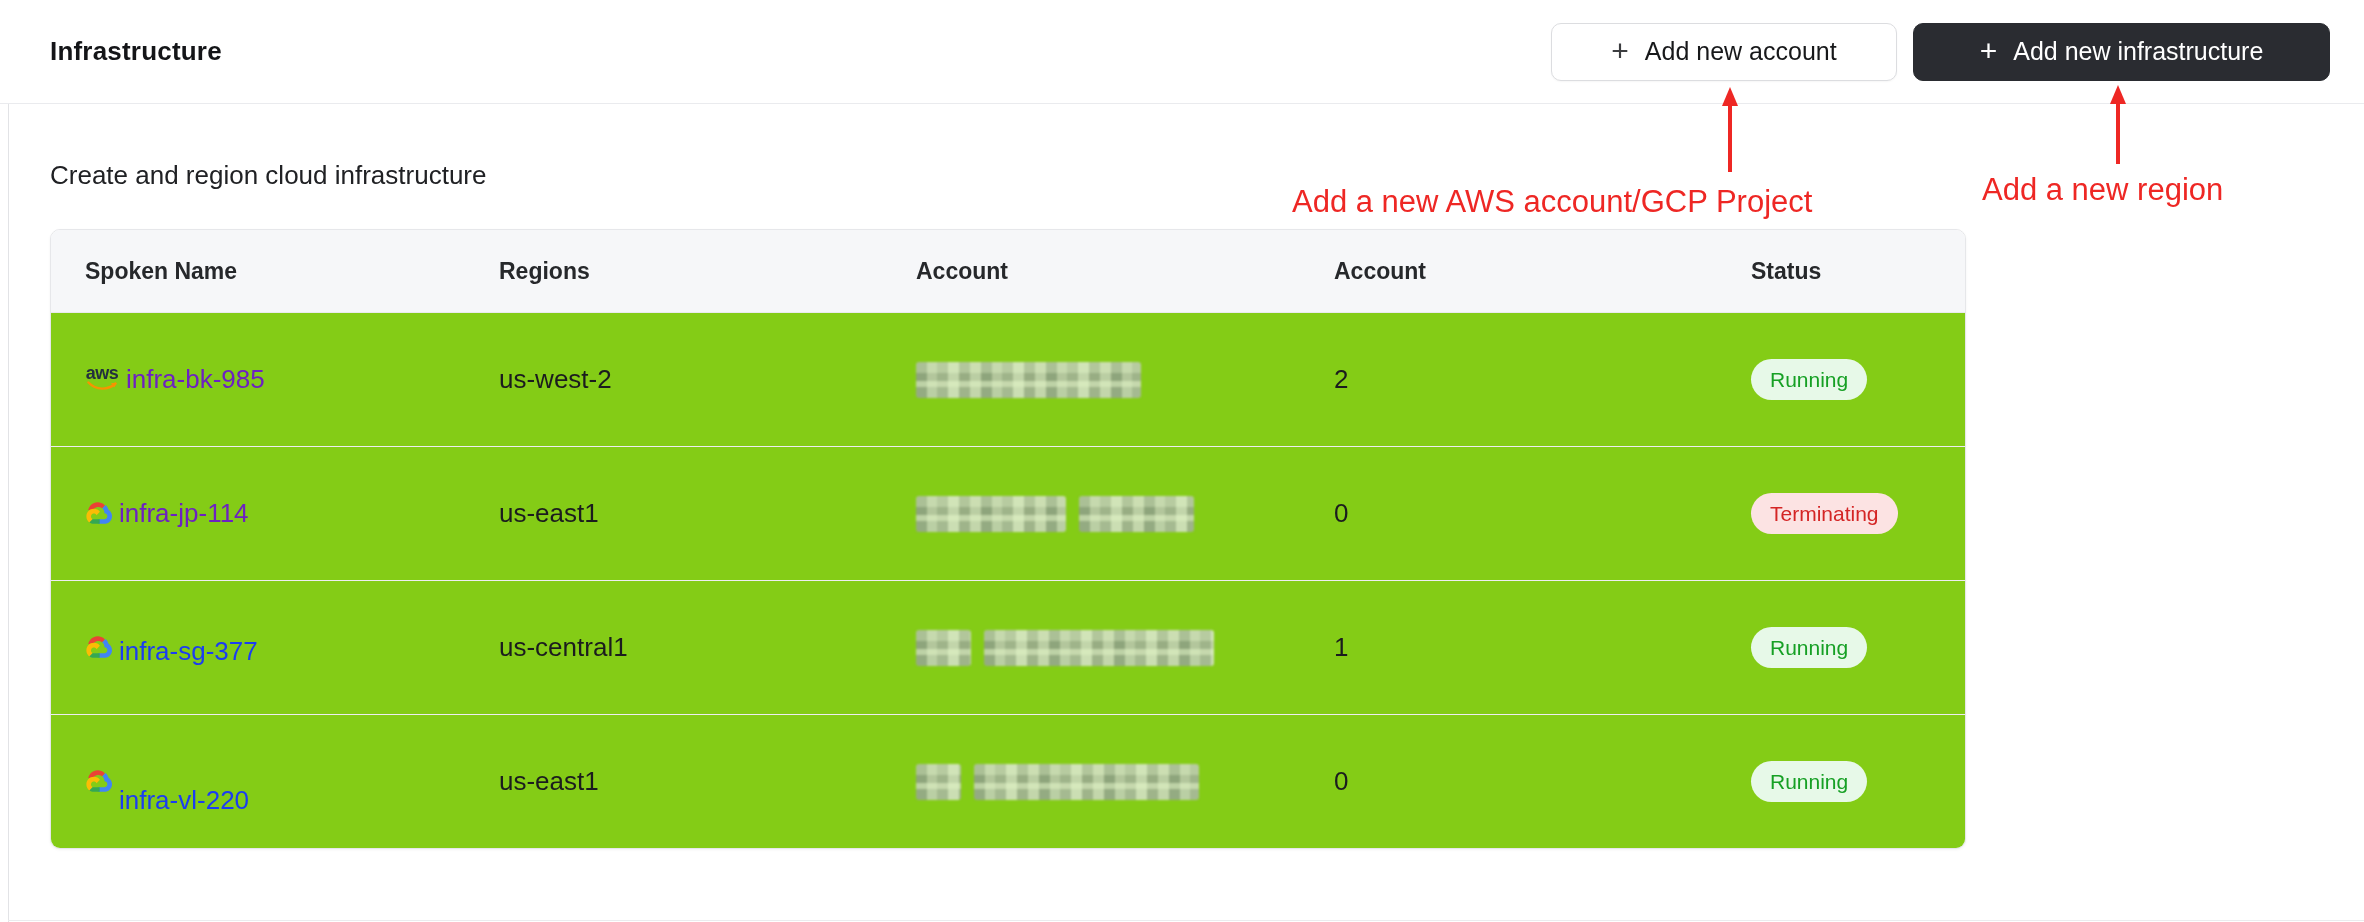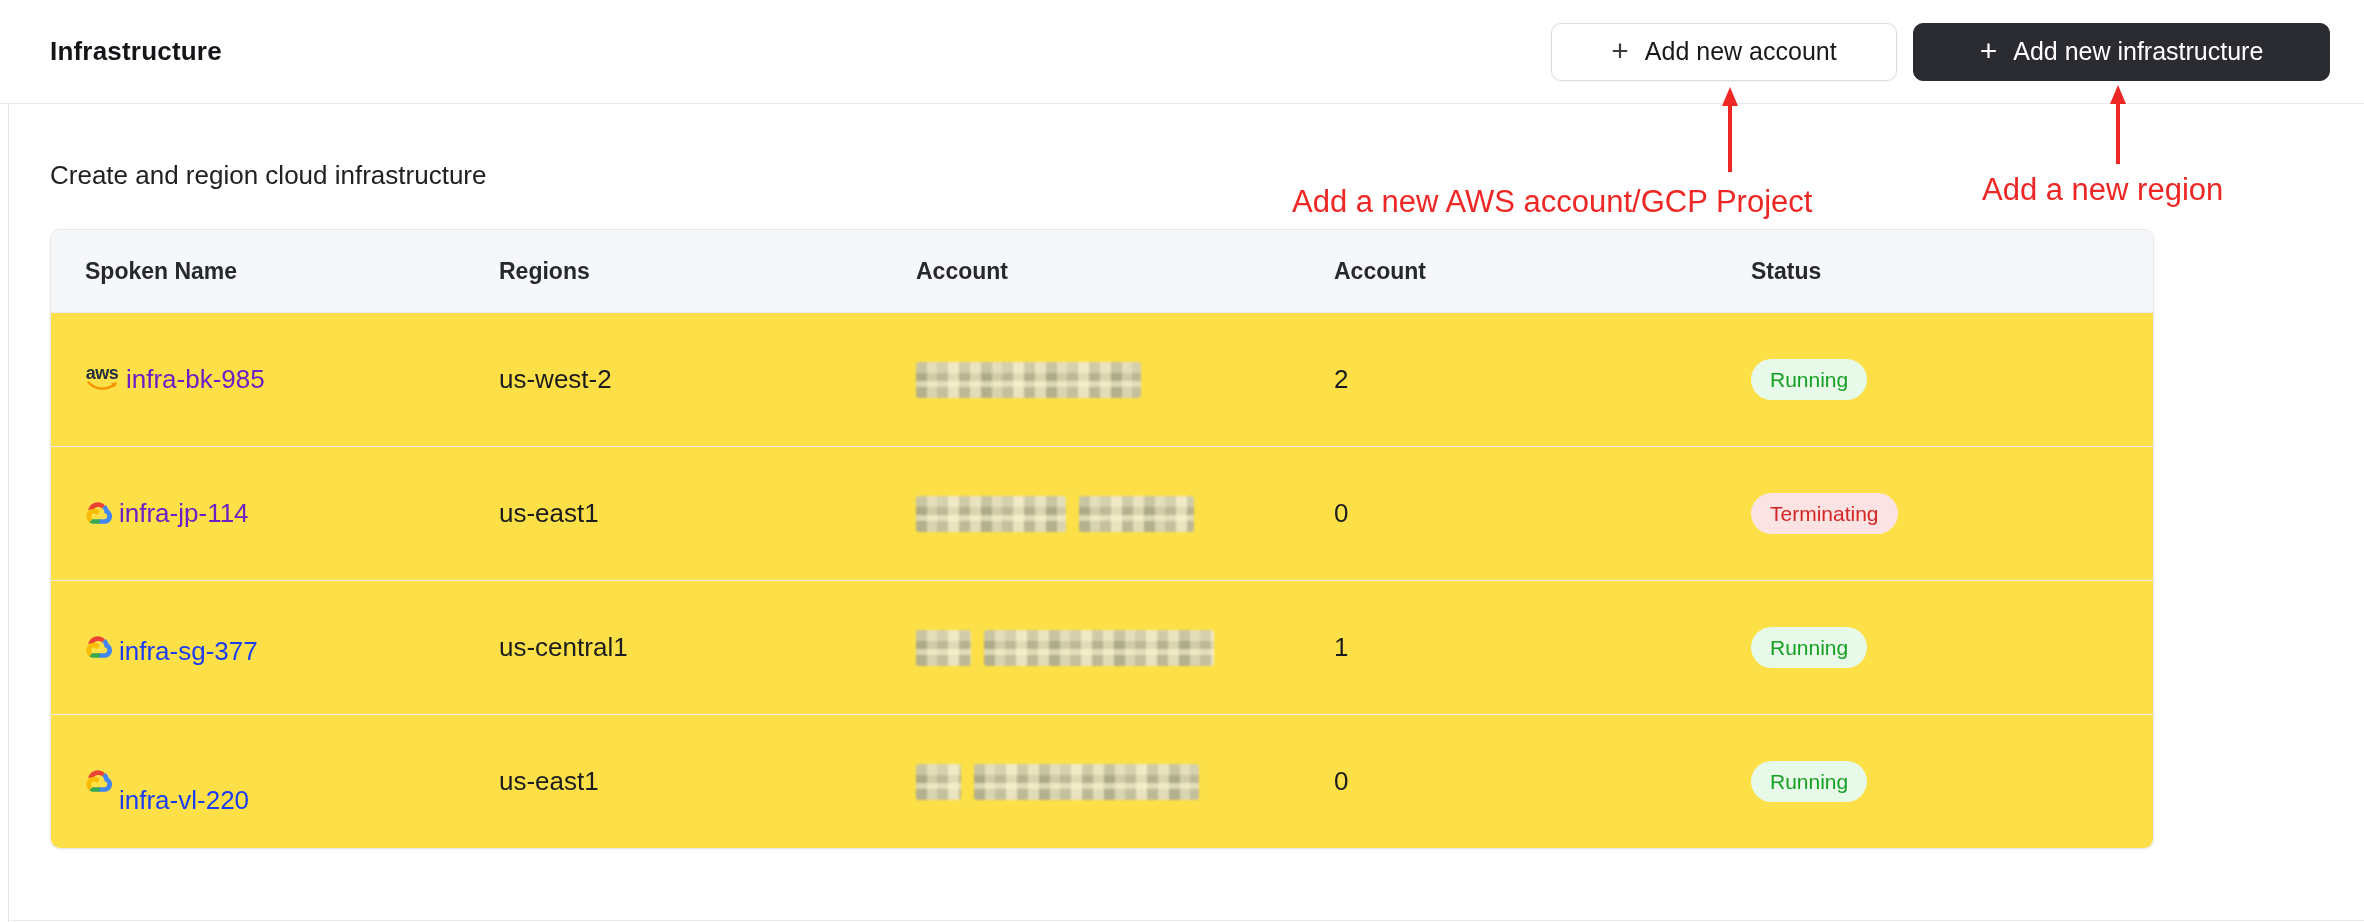--- a/index.html
+++ b/index.html
@@ -38,33 +38,33 @@
   .annot-arrow{position:absolute;pointer-events:none;}
   .annot-text{
     position:absolute;color:#ee2724;font-size:31px;white-space:nowrap;pointer-events:none;
   }
 
   
   .subtitle{margin:56px 0 0 50px;font-size:26px;color:#202124;}
 
   
   .table-card{
-    margin:38px 34px 0 50px;width:2104px;box-sizing:border-box;
+    margin:38px 34px 0 50px;width:1916px;box-sizing:border-box;
     border:1px solid #e6e7ea;border-radius:10px;background:#fff;
     box-shadow:0 1px 3px rgba(0,0,0,.05);overflow:hidden;
   }
   .t-row{
     display:grid;grid-template-columns:414px 417px 418px 417px 418px auto;
     align-items:center;padding:0 34px;box-sizing:border-box;
   }
   .t-head{
     height:83px;background:#f6f7f9;border-bottom:1px solid #e9eaed;
   }
   .t-head span{font-size:23px;font-weight:600;color:#26282b;}
-  .t-body .t-row{height:134px;border-bottom:1px solid #ededf0;background:#fde047;}
+  .t-body .t-row{height:134px;border-bottom:1px solid #ededf0;background:#84cc16;}
   .t-body .t-row:last-child{border-bottom:none;height:133px;}
 
   .cell{font-size:26px;color:#1b1c1e;}
   .name-cell{display:flex;align-items:center;gap:7px;}
   .name-link{font-size:26px;text-decoration:none;cursor:pointer;}
 
   
   .aws-mark{display:inline-flex;flex-direction:column;align-items:center;width:34px;line-height:0;}
   .aws-word{font-size:18px;font-weight:700;letter-spacing:-.5px;color:#232f3e;line-height:.75;}
   

